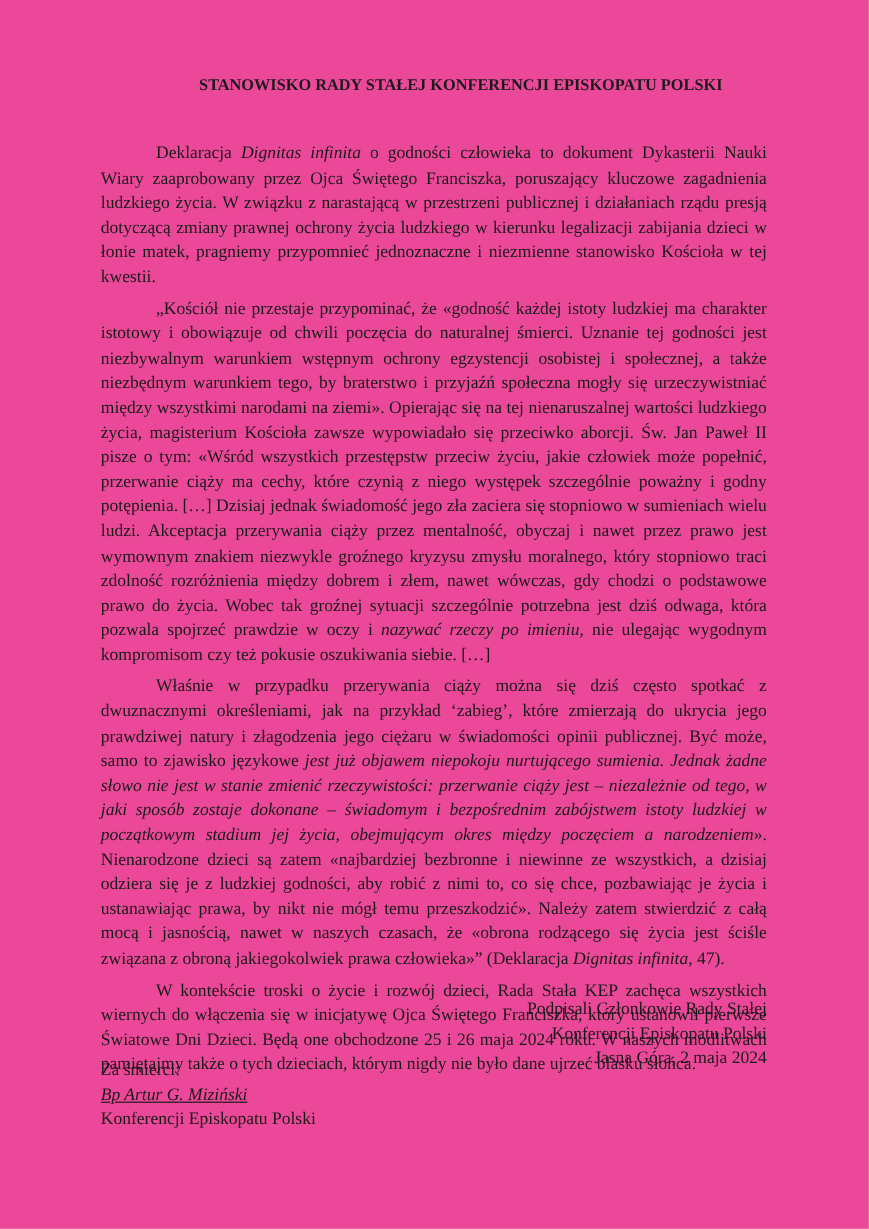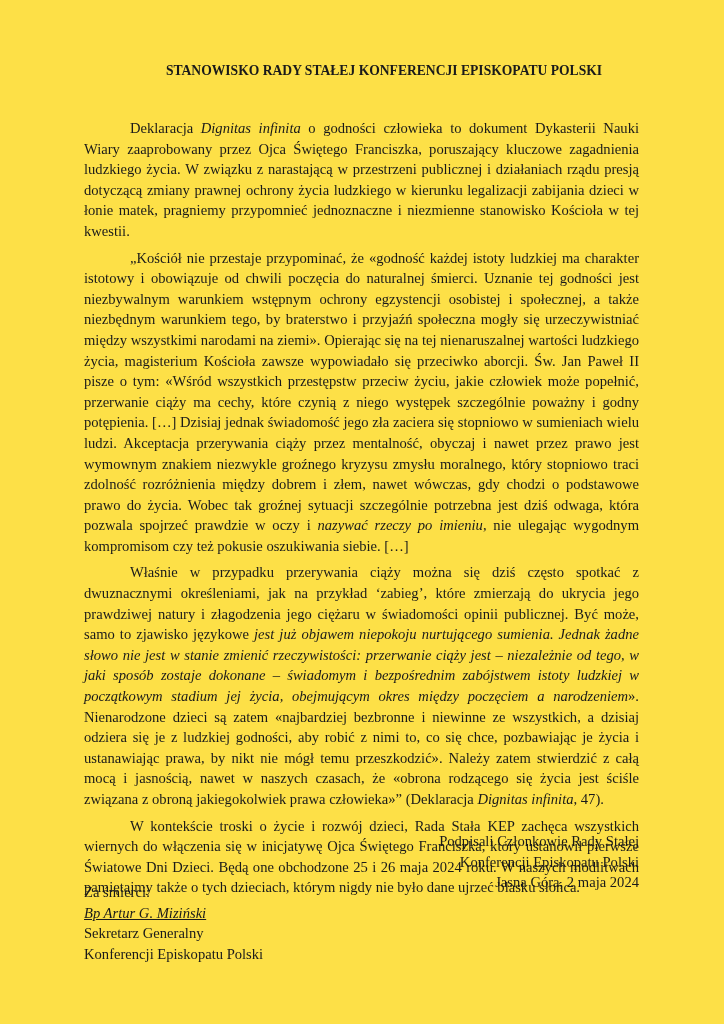--- a/index.html
+++ b/index.html
@@ -14,21 +14,21 @@
       overflow: hidden;
       font-family: "Liberation Serif", "DejaVu Serif", serif;
       color: #1a1a1a;
     }
     .page {
       position: absolute;
       left: 0;
       top: 0;
       width: 724px;
       height: 1024px;
-      background: #fde047;
+      background: #ec4899;
     }
     .title {
       position: absolute;
       left: 84px;
       width: 600px;
       top: 62px;
       text-align: center;
       font-weight: bold;
       font-size: 13.6px;
       line-height: 17px;
@@ -85,16 +85,15 @@
 
   <div class="sign">
     <div>Podpisali Członkowie Rady Stałej</div>
     <div>Konferencji Episkopatu Polski</div>
     <div>Jasna Góra, 2 maja 2024</div>
   </div>
 
   <div class="approval">
     <div>Za śmierci:</div>
     <div class="it">Bp Artur G. Miziński</div>
-    <div>Sekretarz Generalny</div>
     <div>Konferencji Episkopatu Polski</div>
   </div>
 </div>
 
 </body></html>

